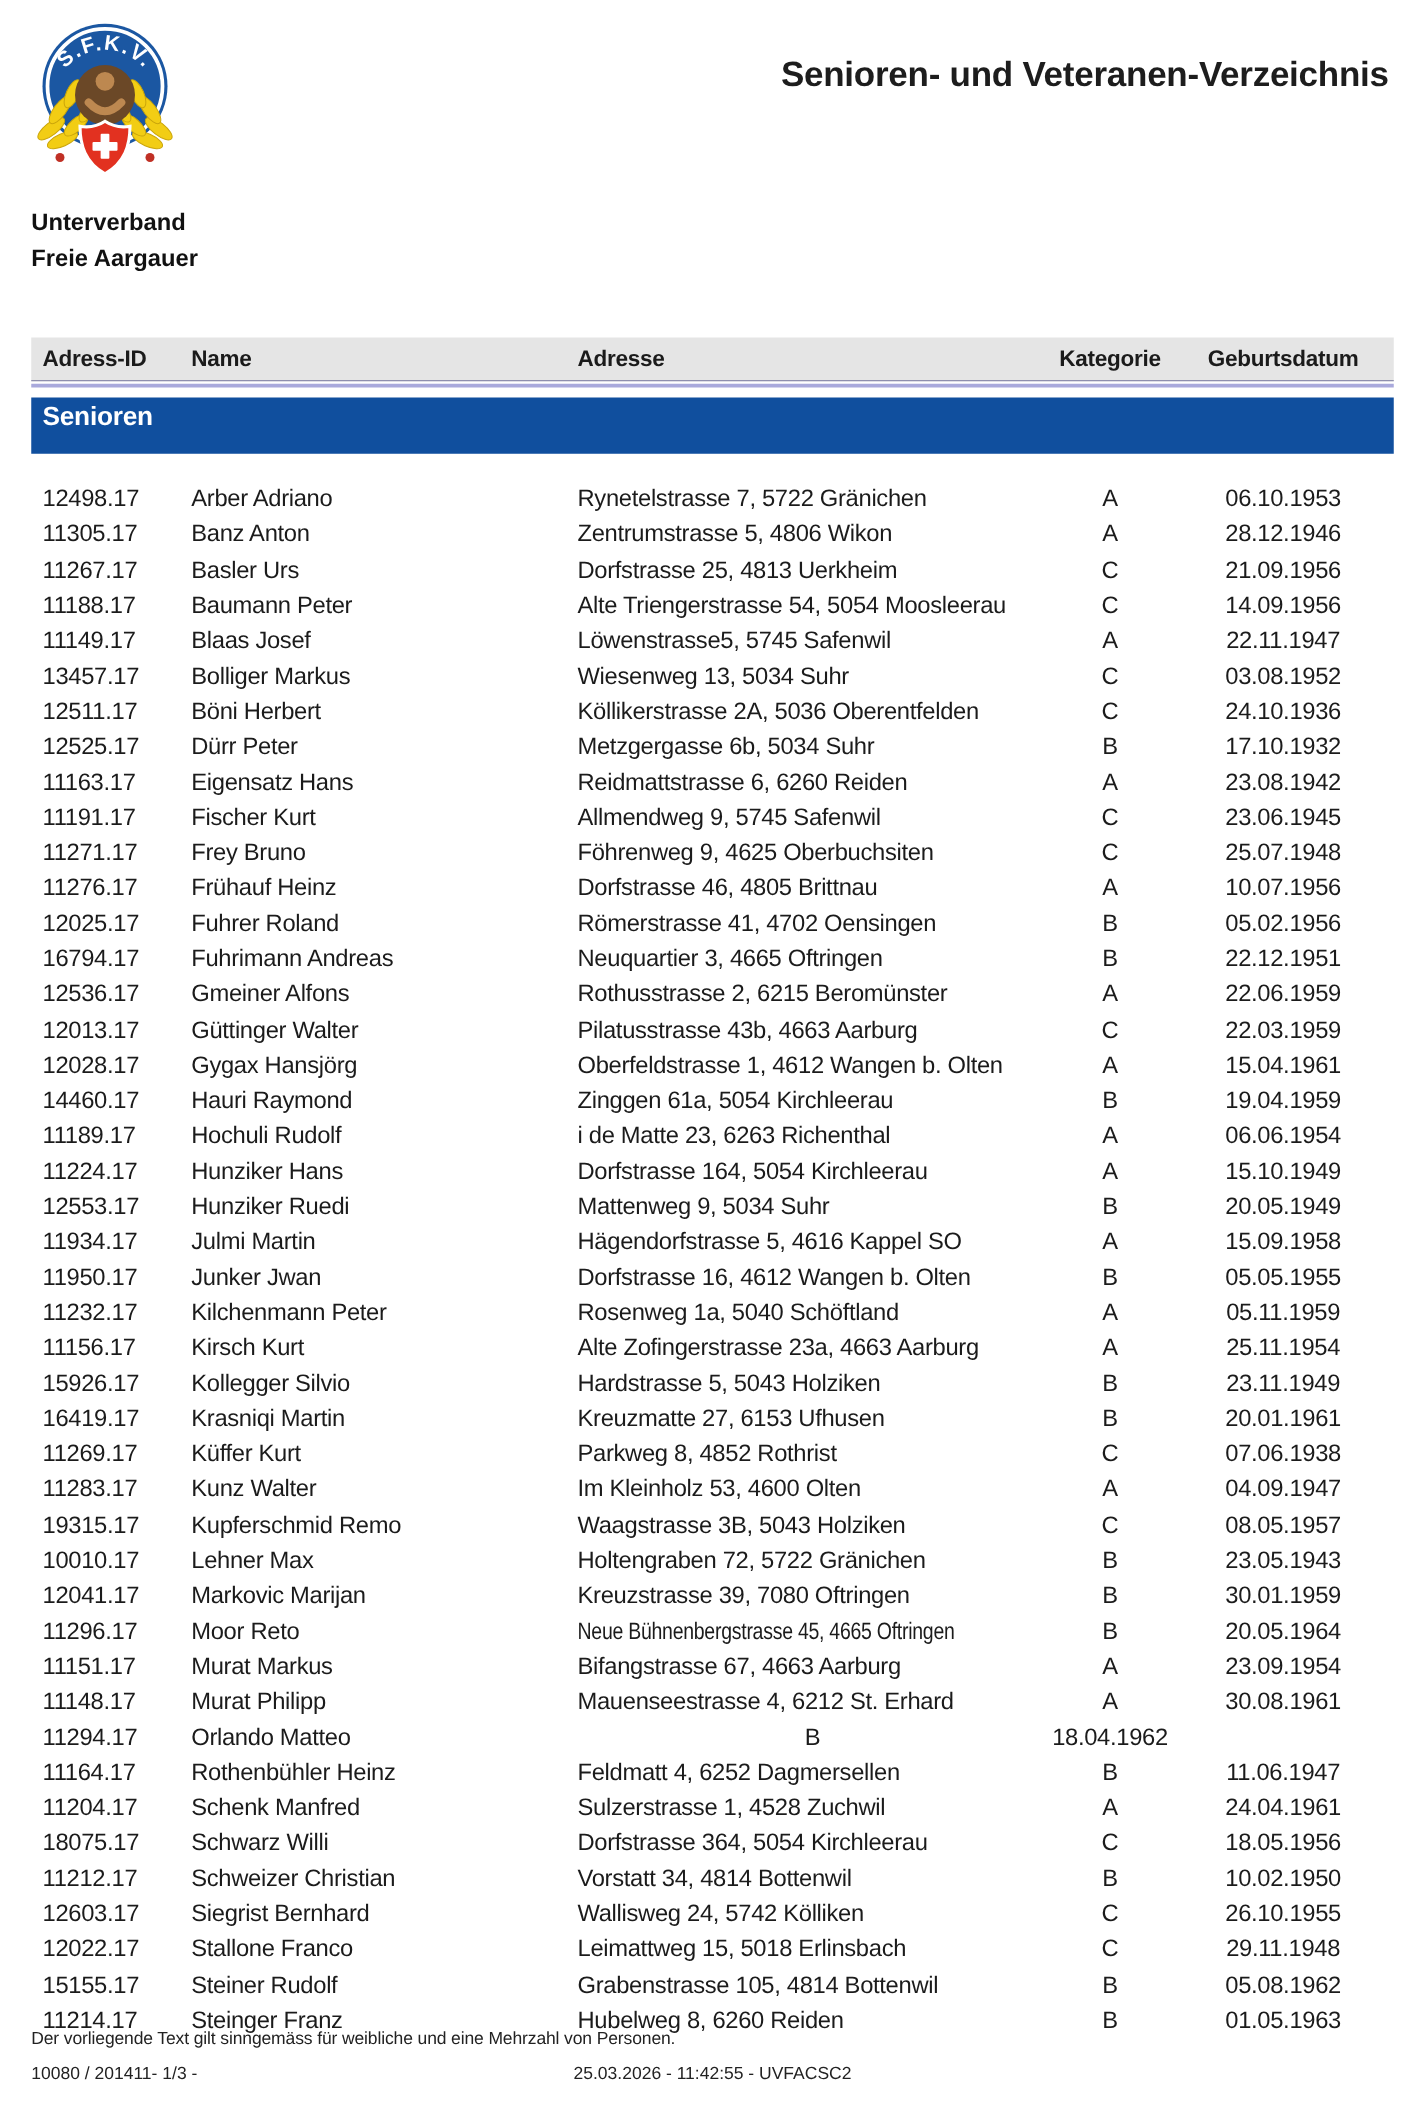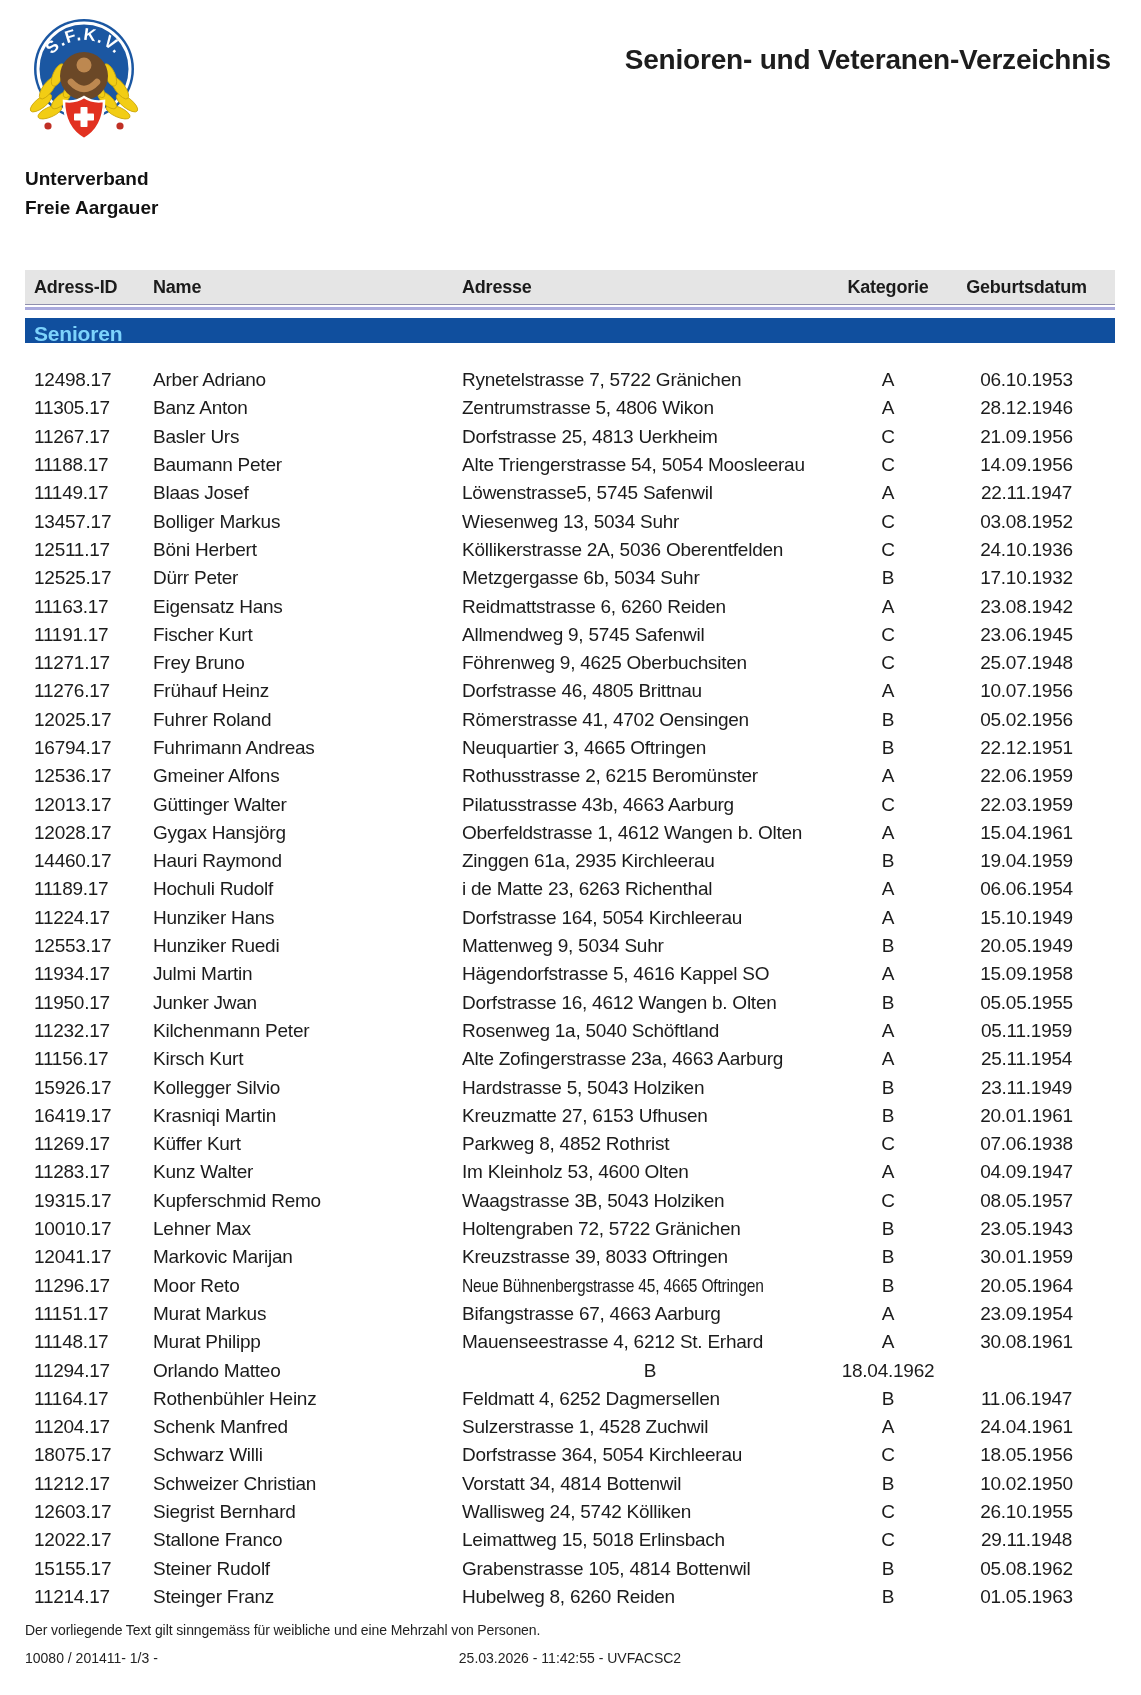--- a/index.html
+++ b/index.html
@@ -20,22 +20,22 @@
   }
   .table{position:absolute;left:25px;top:270px;width:1090px;display:flex;flex-direction:column;}
   .thead{
     display:grid;grid-template-columns:128px 309px 376px 100px 177px;
     background:#e5e5e5;height:34px;align-items:center;
     font-weight:bold;font-size:18px;letter-spacing:-0.2px;
     border-bottom:1px solid #8f8fae;
   }
   .accent{height:3px;background:#a9a9dc;margin-top:2px;}
   .section{
-    margin-top:8px;background:#104f9e;color:#7dd3fc;
-    font-weight:bold;font-size:21px;height:25px;line-height:31px;
+    margin-top:8px;background:#104f9e;color:#ffffff;
+    font-weight:bold;font-size:21px;height:45px;line-height:31px;
     padding-left:9px;box-sizing:border-box;letter-spacing:-0.2px;
   }
   .tbody{margin-top:23px;}
   .trow{
     display:grid;grid-template-columns:128px 309px 376px 100px 177px;
     height:28.3px;align-items:center;font-size:19px;letter-spacing:-0.25px;
   }
   .c1{padding-left:9px;}
   .c3{white-space:nowrap;}
   .c3.condensed{transform:scaleX(0.82);transform-origin:left center;}
@@ -212,21 +212,21 @@
       <div class="trow">
         <span class="c1">12028.17</span>
         <span class="c2">Gygax Hansjörg</span>
         <span class="c3">Oberfeldstrasse 1, 4612 Wangen b. Olten</span>
         <span class="c4">A</span>
         <span class="c5">15.04.1961</span>
       </div>
       <div class="trow">
         <span class="c1">14460.17</span>
         <span class="c2">Hauri Raymond</span>
-        <span class="c3">Zinggen 61a, 2935 Kirchleerau</span>
+        <span class="c3">Zinggen 61a, 5054 Kirchleerau</span>
         <span class="c4">B</span>
         <span class="c5">19.04.1959</span>
       </div>
       <div class="trow">
         <span class="c1">11189.17</span>
         <span class="c2">Hochuli Rudolf</span>
         <span class="c3">i de Matte 23, 6263 Richenthal</span>
         <span class="c4">A</span>
         <span class="c5">06.06.1954</span>
       </div>
@@ -310,21 +310,21 @@
       <div class="trow">
         <span class="c1">10010.17</span>
         <span class="c2">Lehner Max</span>
         <span class="c3">Holtengraben 72, 5722 Gränichen</span>
         <span class="c4">B</span>
         <span class="c5">23.05.1943</span>
       </div>
       <div class="trow">
         <span class="c1">12041.17</span>
         <span class="c2">Markovic Marijan</span>
-        <span class="c3">Kreuzstrasse 39, 8033 Oftringen</span>
+        <span class="c3">Kreuzstrasse 39, 7080 Oftringen</span>
         <span class="c4">B</span>
         <span class="c5">30.01.1959</span>
       </div>
       <div class="trow">
         <span class="c1">11296.17</span>
         <span class="c2">Moor Reto</span>
         <span class="c3 condensed">Neue Bühnenbergstrasse 45, 4665 Oftringen</span>
         <span class="c4">B</span>
         <span class="c5">20.05.1964</span>
       </div>

